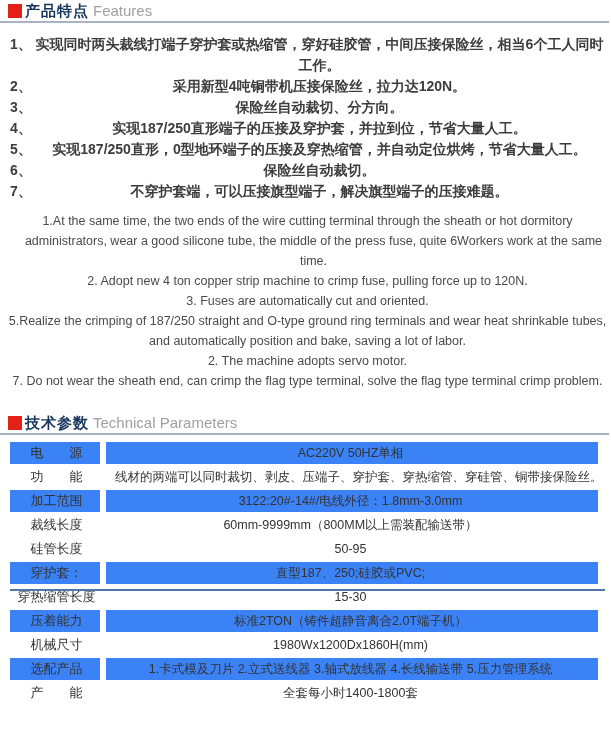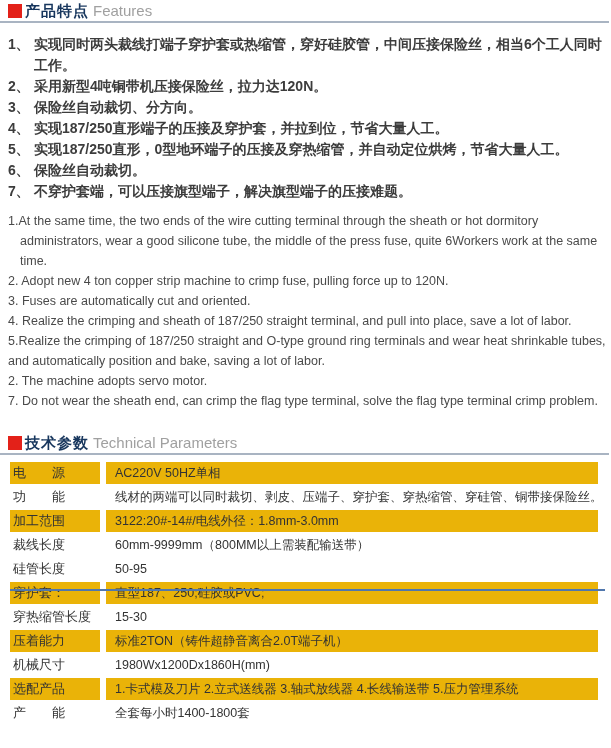--- a/index.html
+++ b/index.html
@@ -5,21 +5,21 @@
   html,body{margin:0;padding:0;}
   body{
     width:611px;height:748px;
     background:#ffffff;
     position:relative;
     overflow:hidden;
     font-family:"Liberation Sans","DejaVu Sans",sans-serif;
     color:#3a3a3a;
     -webkit-font-smoothing:antialiased;
   }
-  .page{position:relative;width:611px;height:592px;}
+  .page{position:relative;width:611px;height:592px;text-align:center;}
 
   
   .sec-header{
     display:flex;align-items:center;
     padding:3px 0 2px 8px;
     border-bottom:2px solid #a9b4c2;
     margin-right:2px;
   }
   .red-sq{
     width:14px;height:14px;background:#e32119;
@@ -43,21 +43,21 @@
   .en-list{margin:9px 4px 0 8px;}
   .en-item{font-size:12.5px;line-height:20px;color:#4a4a4a;}
   .en-item.hang{padding-left:12px;text-indent:-12px;}
 
   .params-header{margin-top:21px;}
 
   
   .param-table{margin:7px 13px 0 10px;}
   .t-row{display:flex;margin-bottom:2px;}
   .t-row.gray .t-label,
-  .t-row.gray .t-value{background:#eab308;}
+  .t-row.gray .t-value{background:#3b82f6;}
   .t-label{
     flex:0 0 87px;
     padding:4px 0 4px 3px;
     font-size:13px;color:#333;
     line-height:14px;
     white-space:nowrap;
   }
   .t-gap{flex:0 0 6px;}
   .t-value{
     flex:1;
@@ -112,21 +112,20 @@
     <div class="zh-item">
       <span class="num">7、</span>
       <span class="txt">不穿护套端，可以压接旗型端子，解决旗型端子的压接难题。</span>
     </div>
   </div>
 
   <div class="en-list">
     <div class="en-item hang">1.At the same time, the two ends of the wire cutting terminal through the sheath or hot dormitory administrators, wear a good silicone tube, the middle of the press fuse, quite 6Workers work at the same time.</div>
     <div class="en-item">2. Adopt new 4 ton copper strip machine to crimp fuse, pulling force up to 120N.</div>
     <div class="en-item">3. Fuses are automatically cut and oriented.</div>
-    <div class="en-item">4. Realize the crimping and sheath of 187/250 straight terminal, and pull into place, save a lot of labor.</div>
     <div class="en-item">5.Realize the crimping of 187/250 straight and O-type ground ring terminals and wear heat shrinkable tubes, and automatically position and bake, saving a lot of labor.</div>
     <div class="en-item">2. The machine adopts servo motor.</div>
     <div class="en-item">7. Do not wear the sheath end, can crimp the flag type terminal, solve the flag type terminal crimp problem.</div>
   </div>
 
   <div class="sec-header params-header">
     <span class="red-sq"></span>
     <span class="sec-title-zh">技术参数</span>
     <span class="sec-title-en">Technical Parameters</span>
   </div>

